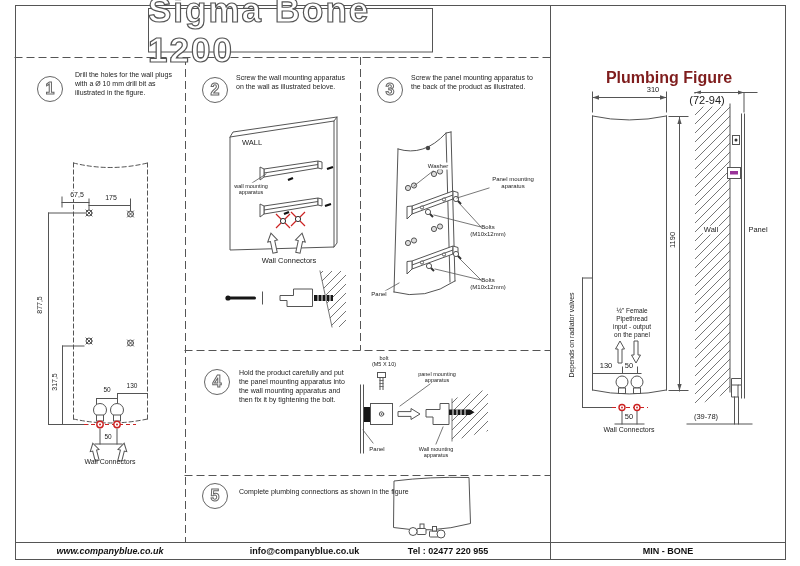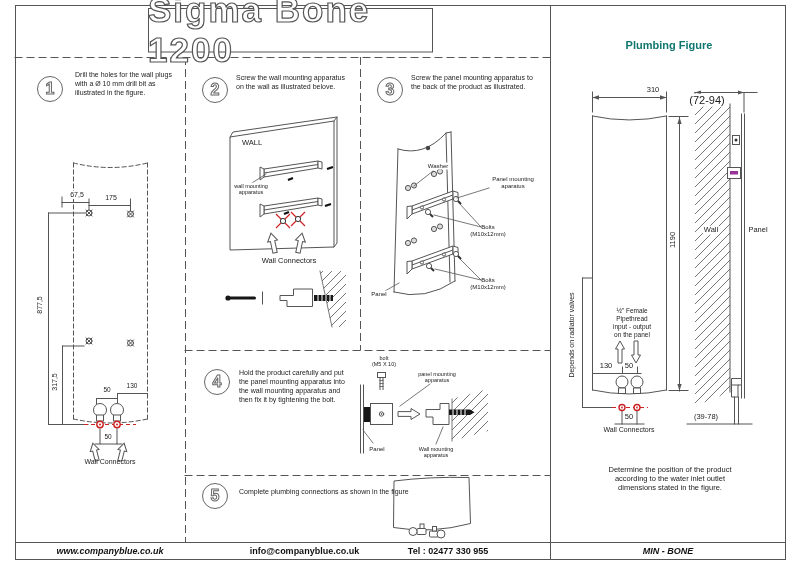--- a/index.html
+++ b/index.html
@@ -20,21 +20,21 @@
        text-align:center;line-height:1.15;color:#222;}
   .bg{background:#fff;padding:0 1px;}
   .rot{transform:translate(-50%,-50%) rotate(-90deg);white-space:nowrap;}
   .step-text{position:absolute;font-size:7px;line-height:9px;color:#222;text-align:left;}
   .num{position:absolute;width:26px;height:26px;border:1.3px solid #666;border-radius:50%;
        display:flex;align-items:center;justify-content:center;font-size:16px;font-weight:bold;
        color:#fff;-webkit-text-stroke:1px #666;box-sizing:border-box;}
   #title-box{position:absolute;left:148px;top:8px;width:285px;height:44px;
        display:flex;align-items:center;justify-content:center;font-size:35px;font-weight:bold;
        letter-spacing:2px;color:#fff;-webkit-text-stroke:1.2px #555;}
-  .ptitle{font-weight:bold;font-size:11px;color:#0f766e;white-space:nowrap;}
+  .ptitle{font-weight:bold;font-size:16px;color:#7f1d1d;white-space:nowrap;margin-top:33px;}
   .foot{position:absolute;transform:translate(-50%,-50%);font-size:9px;font-weight:bold;
         color:#111;white-space:nowrap;}
 </style>
 </head>
 <body>
 
 <div id="page">
 
 <svg class="art" width="800" height="566" viewBox="0 0 800 566">
   <defs>
@@ -342,22 +342,19 @@
 Pipethread
 input - output
 on the panel</div>
 <div class="lbl bg" style="left:606px;top:366px;font-size:7.5px;">130</div>
 <div class="lbl bg" style="left:629px;top:366px;font-size:7.5px;">50</div>
 <div class="lbl bg" style="left:629px;top:417px;font-size:7.5px;">50</div>
 <div class="lbl" style="left:629px;top:430px;font-size:7px;">Wall Connectors</div>
 <div class="lbl bg" style="left:711px;top:230px;font-size:7.5px;">Wall</div>
 <div class="lbl bg" style="left:758px;top:230px;font-size:7.5px;">Panel</div>
 <div class="lbl bg" style="left:706px;top:417px;font-size:7.5px;">(39-78)</div>
-<div class="lbl" style="left:670px;top:478px;font-size:7.5px;line-height:9px;">Determine the position of the product
-according to the water inlet outlet
-dimensions stated in the figure.</div>
 
 <div class="foot" style="left:110px;top:551px;font-style:italic;">www.companyblue.co.uk</div>
 <div class="foot" style="left:296px;top:551px;padding-left:17px;">info@companyblue.co.uk</div>
-<div class="foot" style="left:448px;top:551px;">Tel : 02477 330 955</div>
-<div class="foot" style="left:668px;top:551px;font-style:italic;">MIN - BONE</div>
+<div class="foot" style="left:448px;top:551px;">Tel : 02477 220 955</div>
+<div class="foot" style="left:668px;top:551px;">MIN - BONE</div>
 
 </div>
 
 </body></html>

